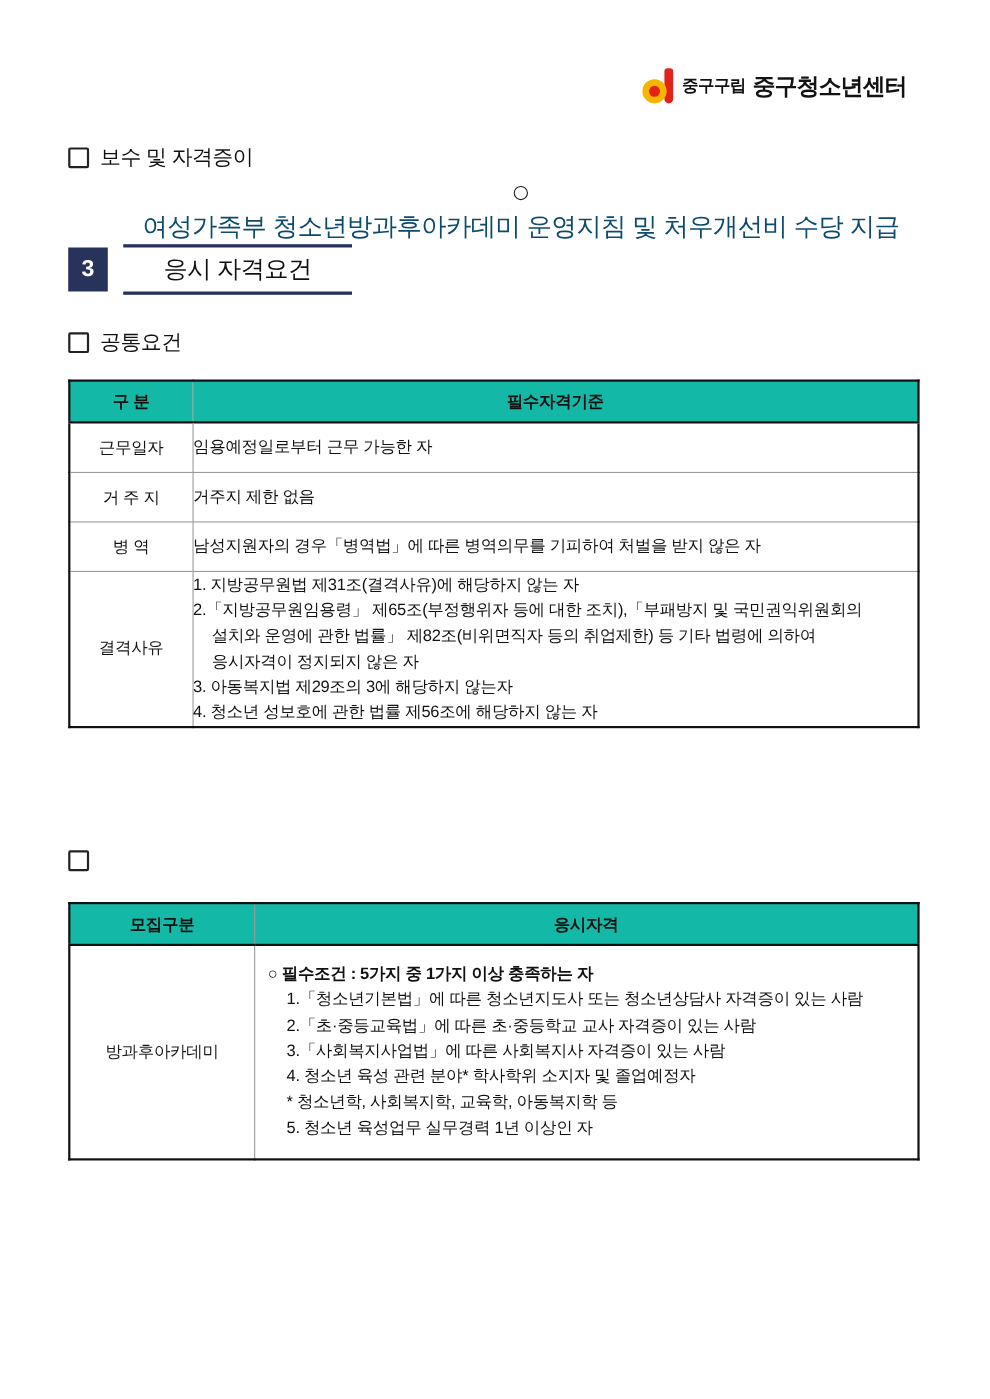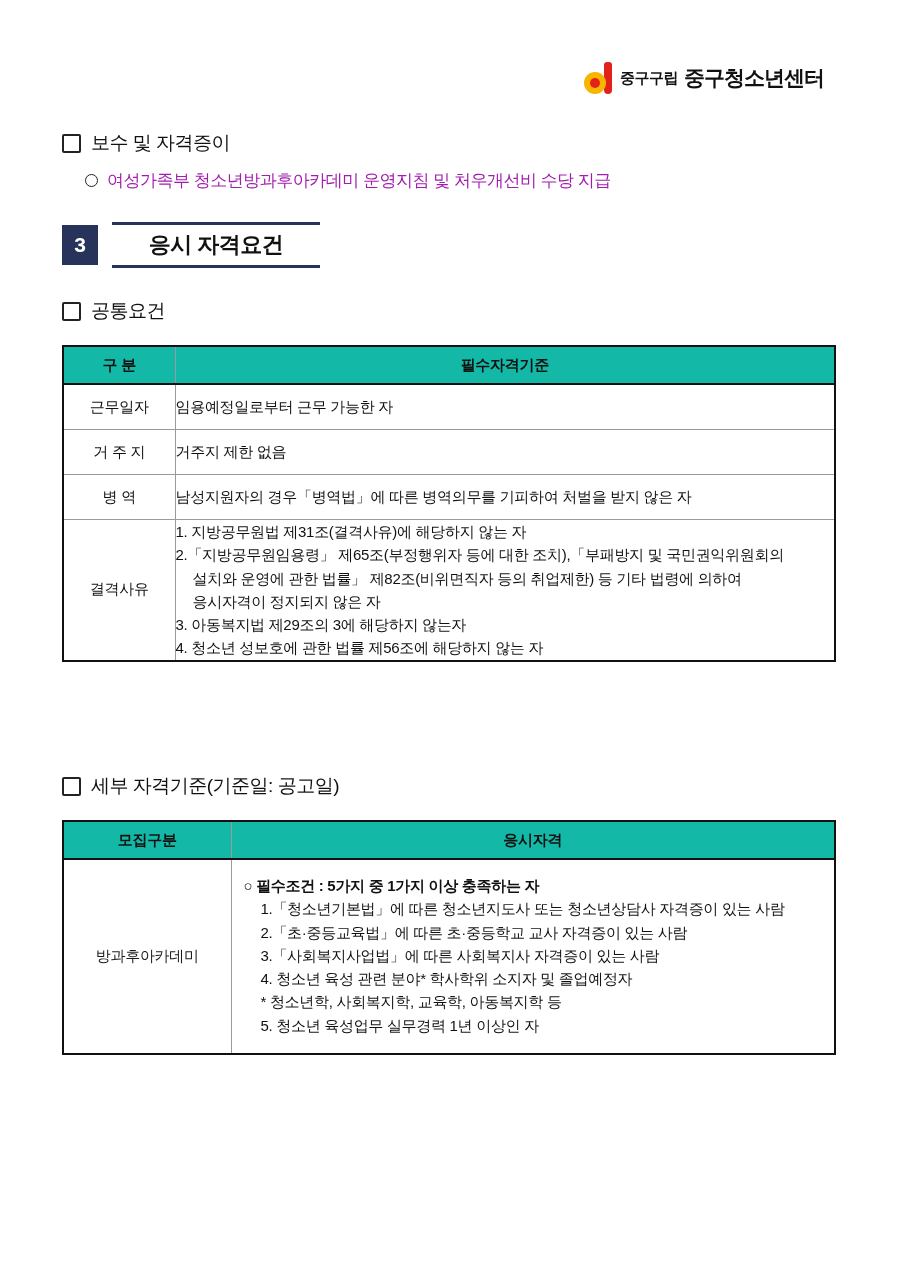--- a/index.html
+++ b/index.html
@@ -91,23 +91,24 @@
     height: 15px;
     border: 2px solid #222;
     border-radius: 2px;
     flex: none;
     display: inline-block;
   }
   .circ-line {
     display: flex;
     align-items: center;
     gap: 9px;
-    font-size: 17px;
+    font-size: 23px;
     letter-spacing: -0.5px;
-    color: #a21caf;
+    color: #0c4a6e;
+    flex-direction: column;
   }
   .circ-icon {
     width: 11px;
     height: 11px;
     border: 1.6px solid #222;
     border-radius: 50%;
     flex: none;
     display: inline-block;
   }
 
@@ -134,21 +135,21 @@
     flex: none;
     width: 208px;
     border-top: 3px solid #28335b;
     border-bottom: 3px solid #28335b;
     display: flex;
     align-items: center;
     justify-content: center;
   }
   .section-title {
     font-size: 22px;
-    font-weight: 700;
+    font-weight: 400;
     letter-spacing: -0.5px;
     color: #111;
   }
 
   
   table.doc {
     border-collapse: collapse;
     width: 774px;
     table-layout: fixed;
     border: 2px solid #111;
@@ -273,21 +274,20 @@
           <span class="li">4. 청소년 성보호에 관한 법률 제56조에 해당하지 않는 자</span>
         </td>
       </tr>
     </tbody>
   </table>
 </div>
 
 <div class="page" style="top:773px; left:62px; width:800px;">
   <div class="sq-head">
     <span class="sq-icon"></span>
-    <span>세부 자격기준(기준일: 공고일)</span>
   </div>
 </div>
 
 <div class="page" style="top:820px; left:62px;">
   <table class="doc">
     <colgroup>
         <col style="width:168px">
         <col>
       </colgroup>
     <thead>

